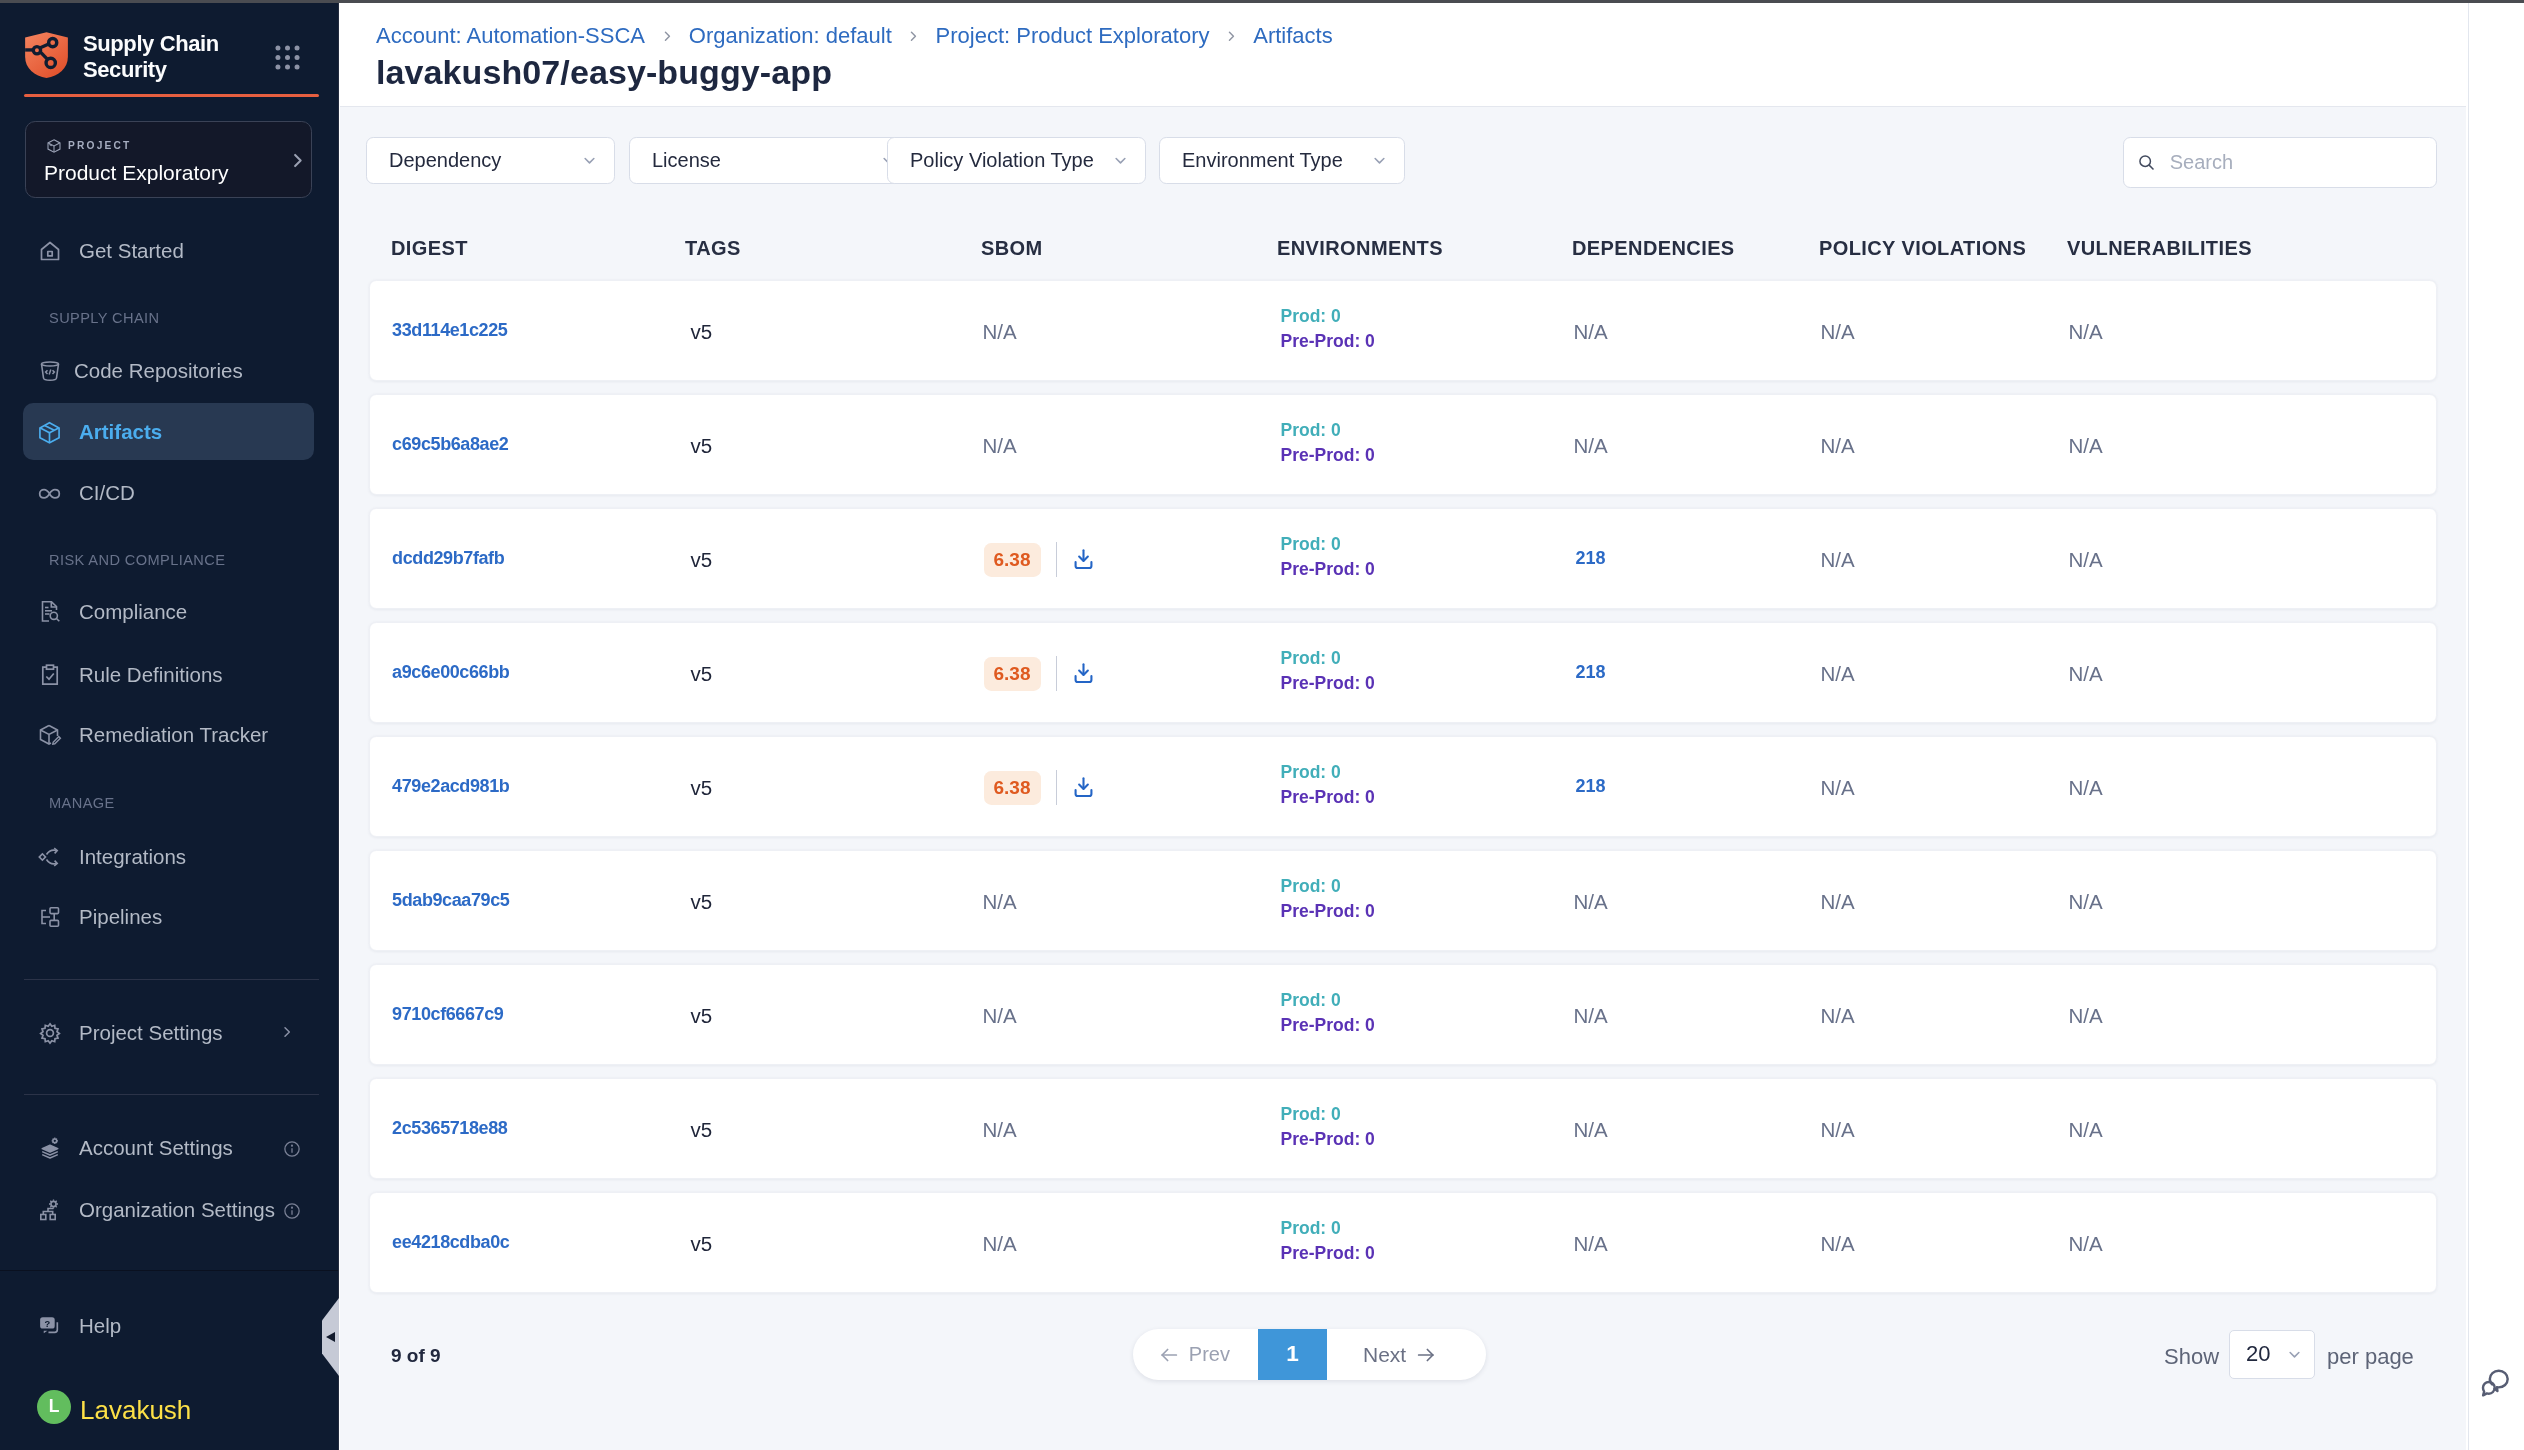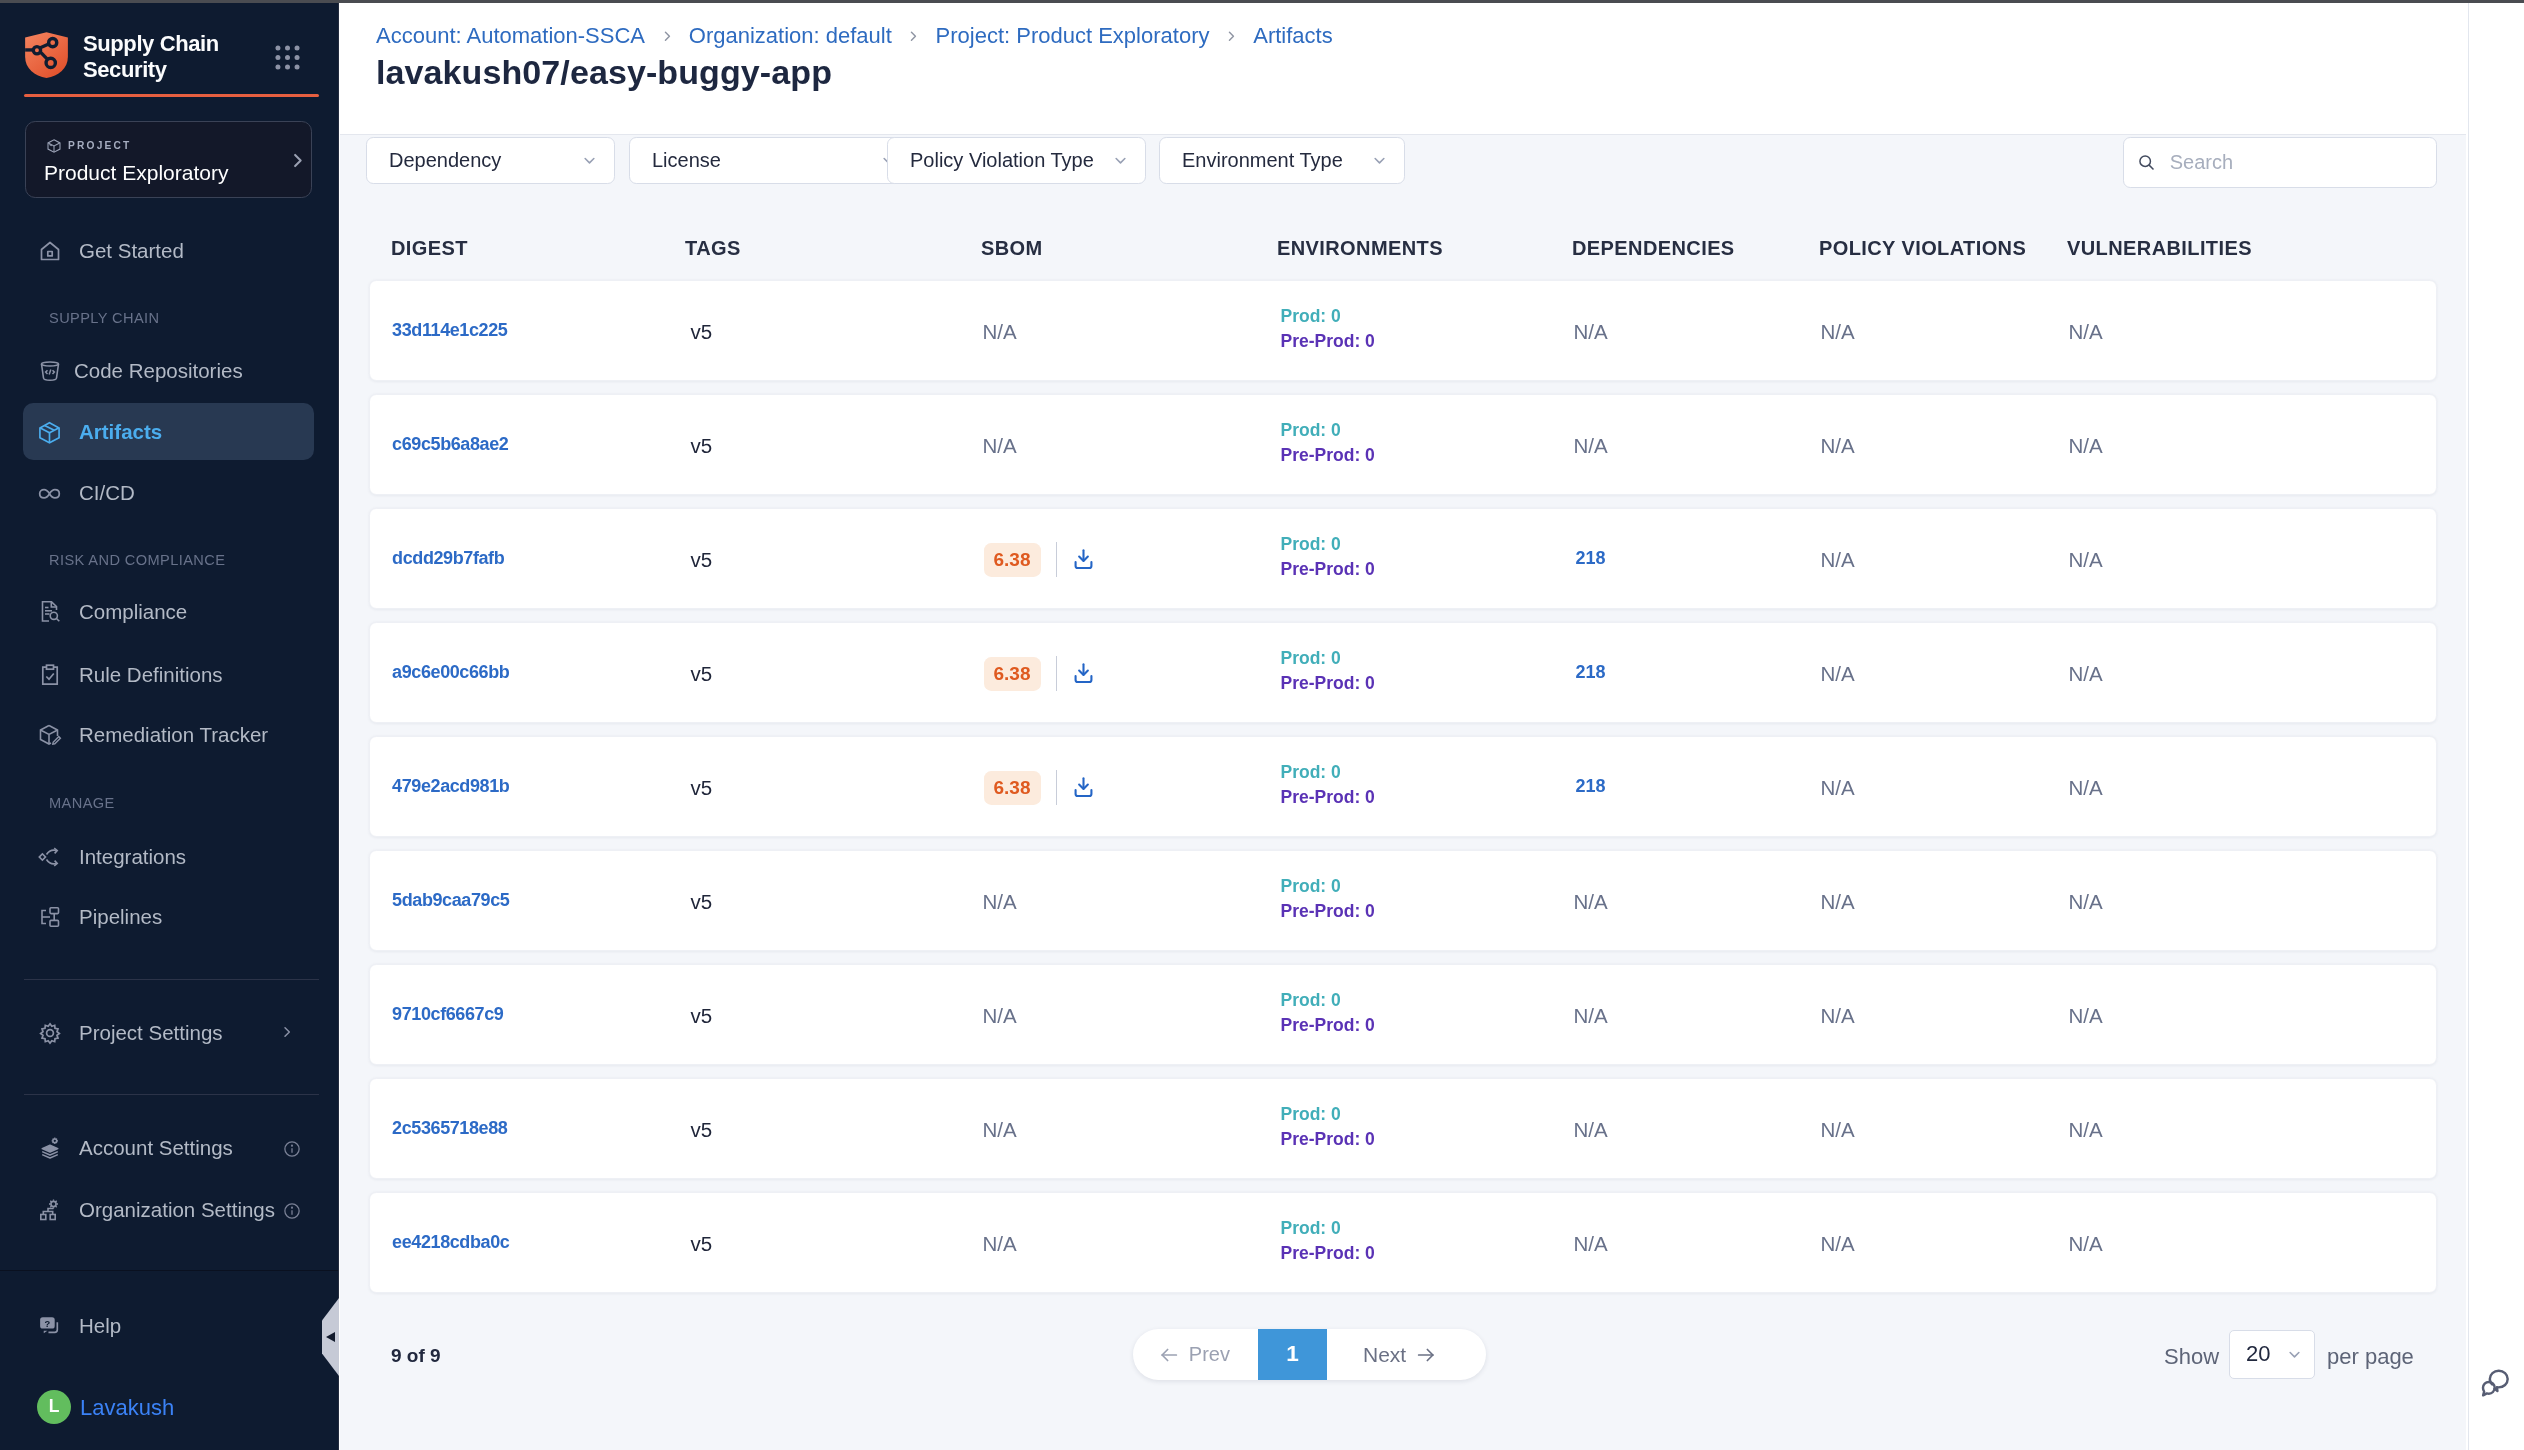--- a/index.html
+++ b/index.html
@@ -2,21 +2,21 @@
 <html style="font-size:11.7px"><head><meta charset="utf-8"><title>Artifacts</title><style>
 *{margin:0;padding:0;box-sizing:border-box}
 html,body{width:2525px;height:1451px;overflow:hidden}
 body{font-family:"Liberation Sans",sans-serif;background:#fff;position:relative}
 .abs{position:absolute}
 .top{position:absolute;left:0;top:0;width:2525px;height:2.9px;background:#4a4c51}
 .sidebar{position:absolute;left:0;top:2.9px;width:339px;height:1448px;background:#0e1b30;border-right:1.5px solid #242c3e}
 .navitem{position:absolute;left:37px;height:47px;display:flex;align-items:center;gap:17px;color:#b3bac6;font-size:20.5px;white-space:nowrap}
 .navlabel{position:absolute;left:49px;color:#68728a;font-size:14.6px;letter-spacing:0.4px;white-space:nowrap}
 .main{position:absolute;left:340px;top:2.9px;width:2126px;height:1448px;background:#f4f6fa}
-.hdr{position:absolute;left:0;top:0;width:2126px;height:132px;background:#fff;border-bottom:1.5px solid #e4e7ee}
+.hdr{position:absolute;left:0;top:0;width:2126px;height:104px;background:#fff;border-bottom:1.5px solid #e4e7ee}
 .bc{position:absolute;left:36px;top:20.5px;display:flex;align-items:center;gap:10.2px;font-size:22px;color:#2e6bc0;white-space:nowrap}
 .title{position:absolute;left:36px;top:50px;font-size:34px;font-weight:bold;color:#1d2740;letter-spacing:0.1px}
 .ddl{position:absolute;top:134px;height:47px;background:#fff;border:1.5px solid #d8dde8;border-radius:7.3px;display:flex;align-items:center;justify-content:space-between;padding:0 14.6px 0 22px;font-size:20px;color:#242a3e;white-space:nowrap}
 .srch{position:absolute;top:134px;left:1783px;width:314px;height:51px;background:#fff;border:1.5px solid #d8dde8;border-radius:7.3px;display:flex;align-items:center;padding:0 11.7px;gap:13px}
 .th{position:absolute;top:234px;font-size:20px;font-weight:bold;color:#272e42;letter-spacing:0.4px;white-space:nowrap}
 .card{position:absolute;left:28.5px;width:2068px;height:101px;background:#fff;border-radius:7.3px;box-shadow:0 0.7px 2.9px rgba(20,30,60,0.06);border:0.7px solid #eef0f5}
 .cell{position:absolute;font-size:20.5px;color:#20263a;white-space:nowrap}
 .na{color:#68718a}
 .digest{font-size:18px;font-weight:bold;color:#2c6ac6;letter-spacing:-0.4px}
 .env1{font-size:17.5px;font-weight:bold;color:#41aeb9}
@@ -260,21 +260,21 @@
             <text x="10" y="12" font-family="Liberation Sans" font-size="9" font-weight="bold" fill="#0d1b2e" text-anchor="middle">?</text>
             <path d="M19.5 8 V15.2 C19.5 16.6 18.4 17.7 17 17.7 H11" stroke="#8b92a6" stroke-width="1.6"></path>
           </g>
         </svg>
       </span>
       <span style="">Help</span>
     </div>
     <div class="abs" style="left:37px;top:1387px;">
       <div style="width:34px;height:34px;border-radius:50%;background:#62bd5e;display:flex;align-items:center;justify-content:center;color:#fff;font-size:17.5px;font-weight:bold">L</div>
     </div>
-    <div class="abs" style="left:80px;top:1392px;color:#3b82f6;font-size:22px;">Lavakush</div>
+    <div class="abs" style="left:80px;top:1392px;color:#fde047;font-size:26px;">Lavakush</div>
   </div>
 <div class="abs" style="left:322px;top:1298px;z-index:5;width:17px;height:78px;">
     <div style="position:absolute;left:0;top:0;width:17px;height:78px;background:#c6cad6;clip-path:polygon(100% 0, 100% 100%, 0 71%, 0 29%);"></div>
     <div style="position:absolute;left:3.7px;top:34px;width:0;height:0;border-right:9.5px solid #131b2d;border-top:5.8px solid transparent;border-bottom:5.8px solid transparent;"></div>
   </div>
 <div class="main">
     <div class="hdr">
       <div class="bc">
         <span>Account: Automation-SSCA</span>
         <span style="margin:0 4.4px;display:flex;align-items:center">

